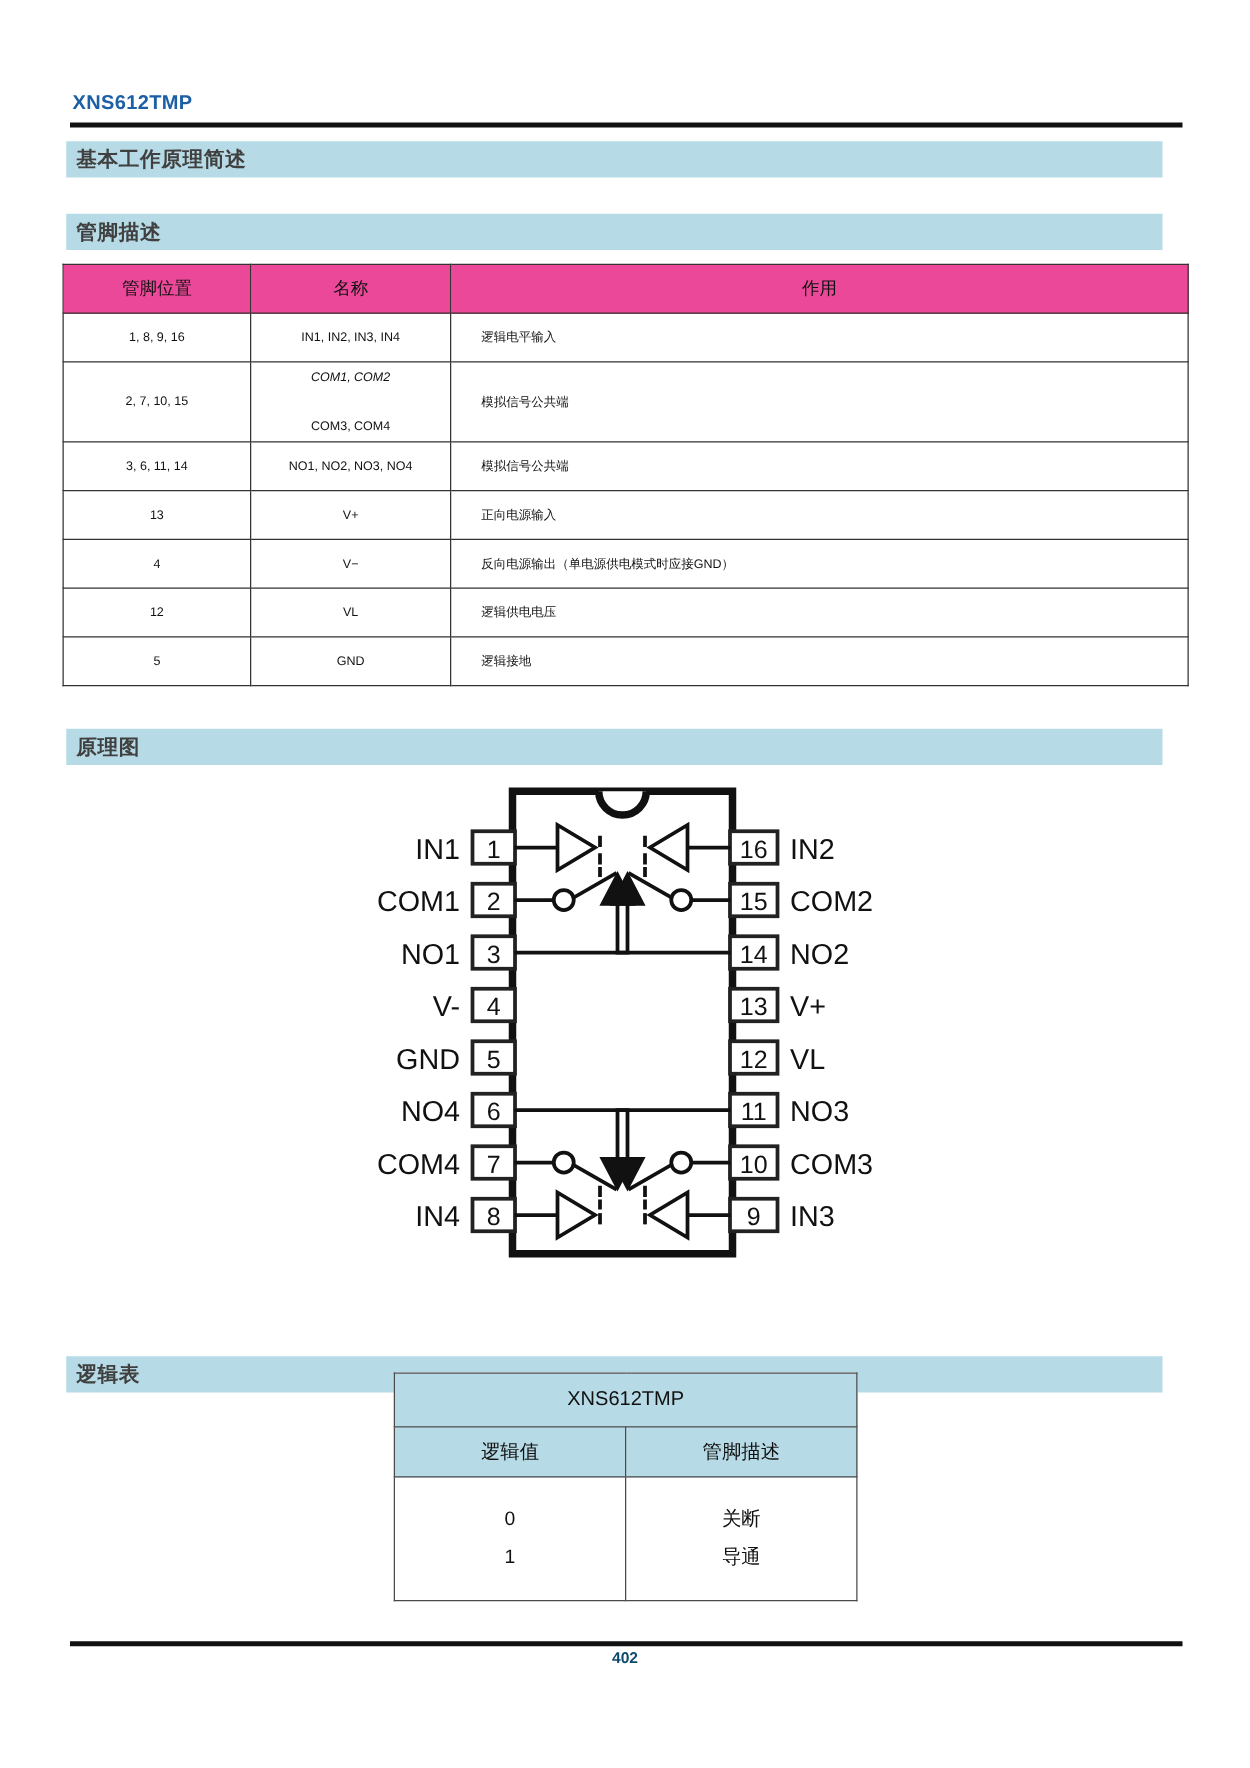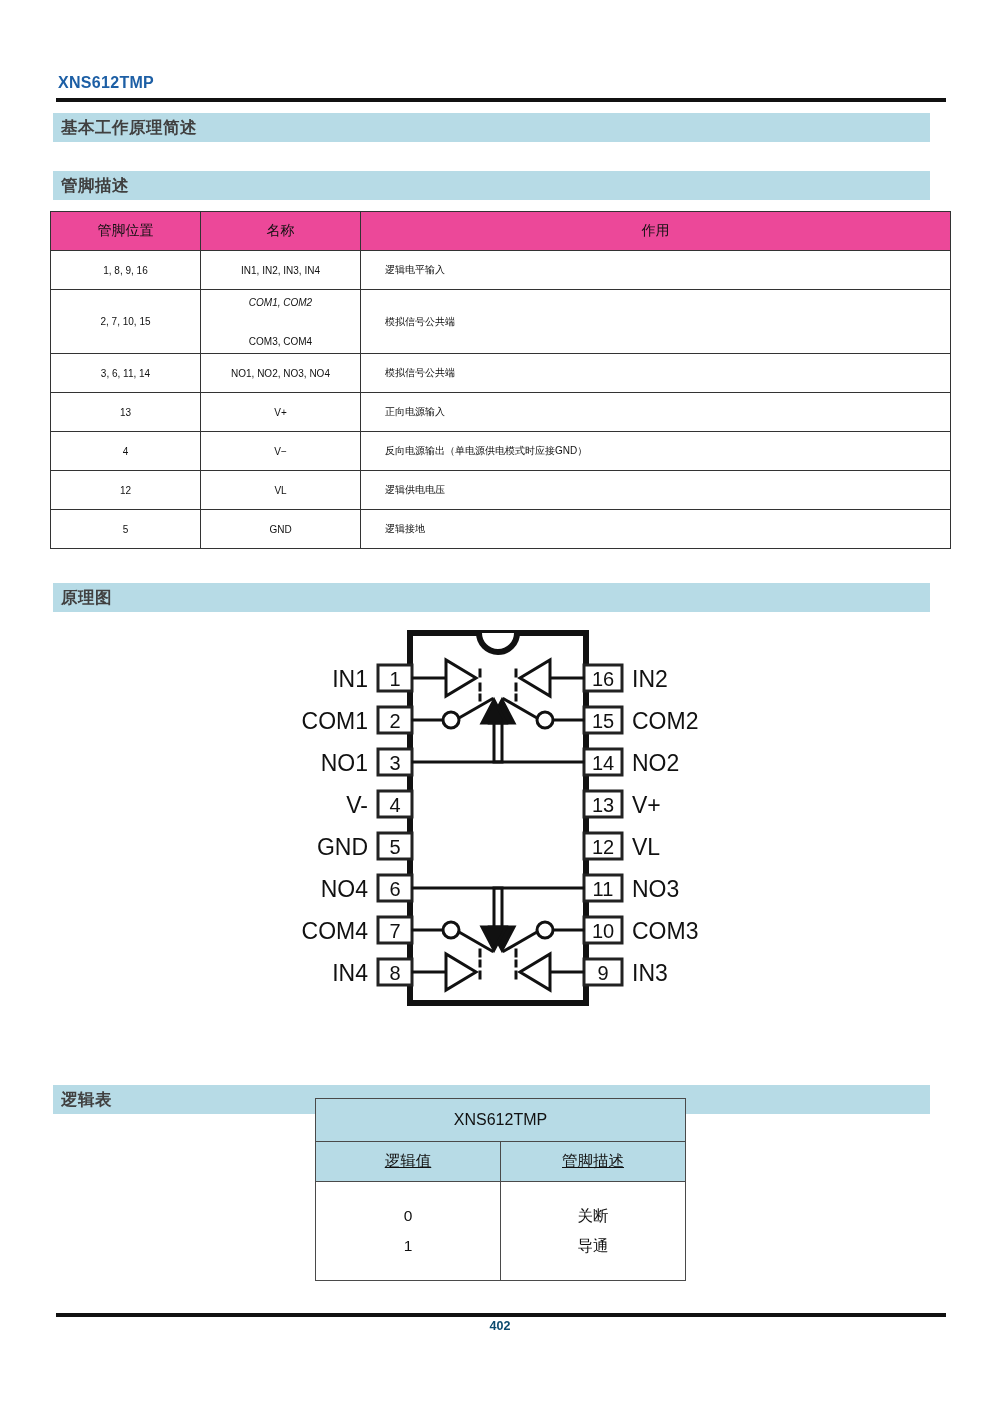--- a/index.html
+++ b/index.html
@@ -124,21 +124,20 @@
   }
   .logic-table .lt-title {
     background: #b7dbe6;
     height: 40px;
     font-size: 16px;
   }
   .logic-table .lt-head {
     background: #b7dbe6;
     height: 37px;
     font-size: 15.5px;
-    text-decoration: underline;
   }
   .logic-table .lt-body {
     height: 96px;
     vertical-align: middle;
     line-height: 30px;
     font-size: 15.5px;
   }
   .lt-body .v { display: block; }
 
   

